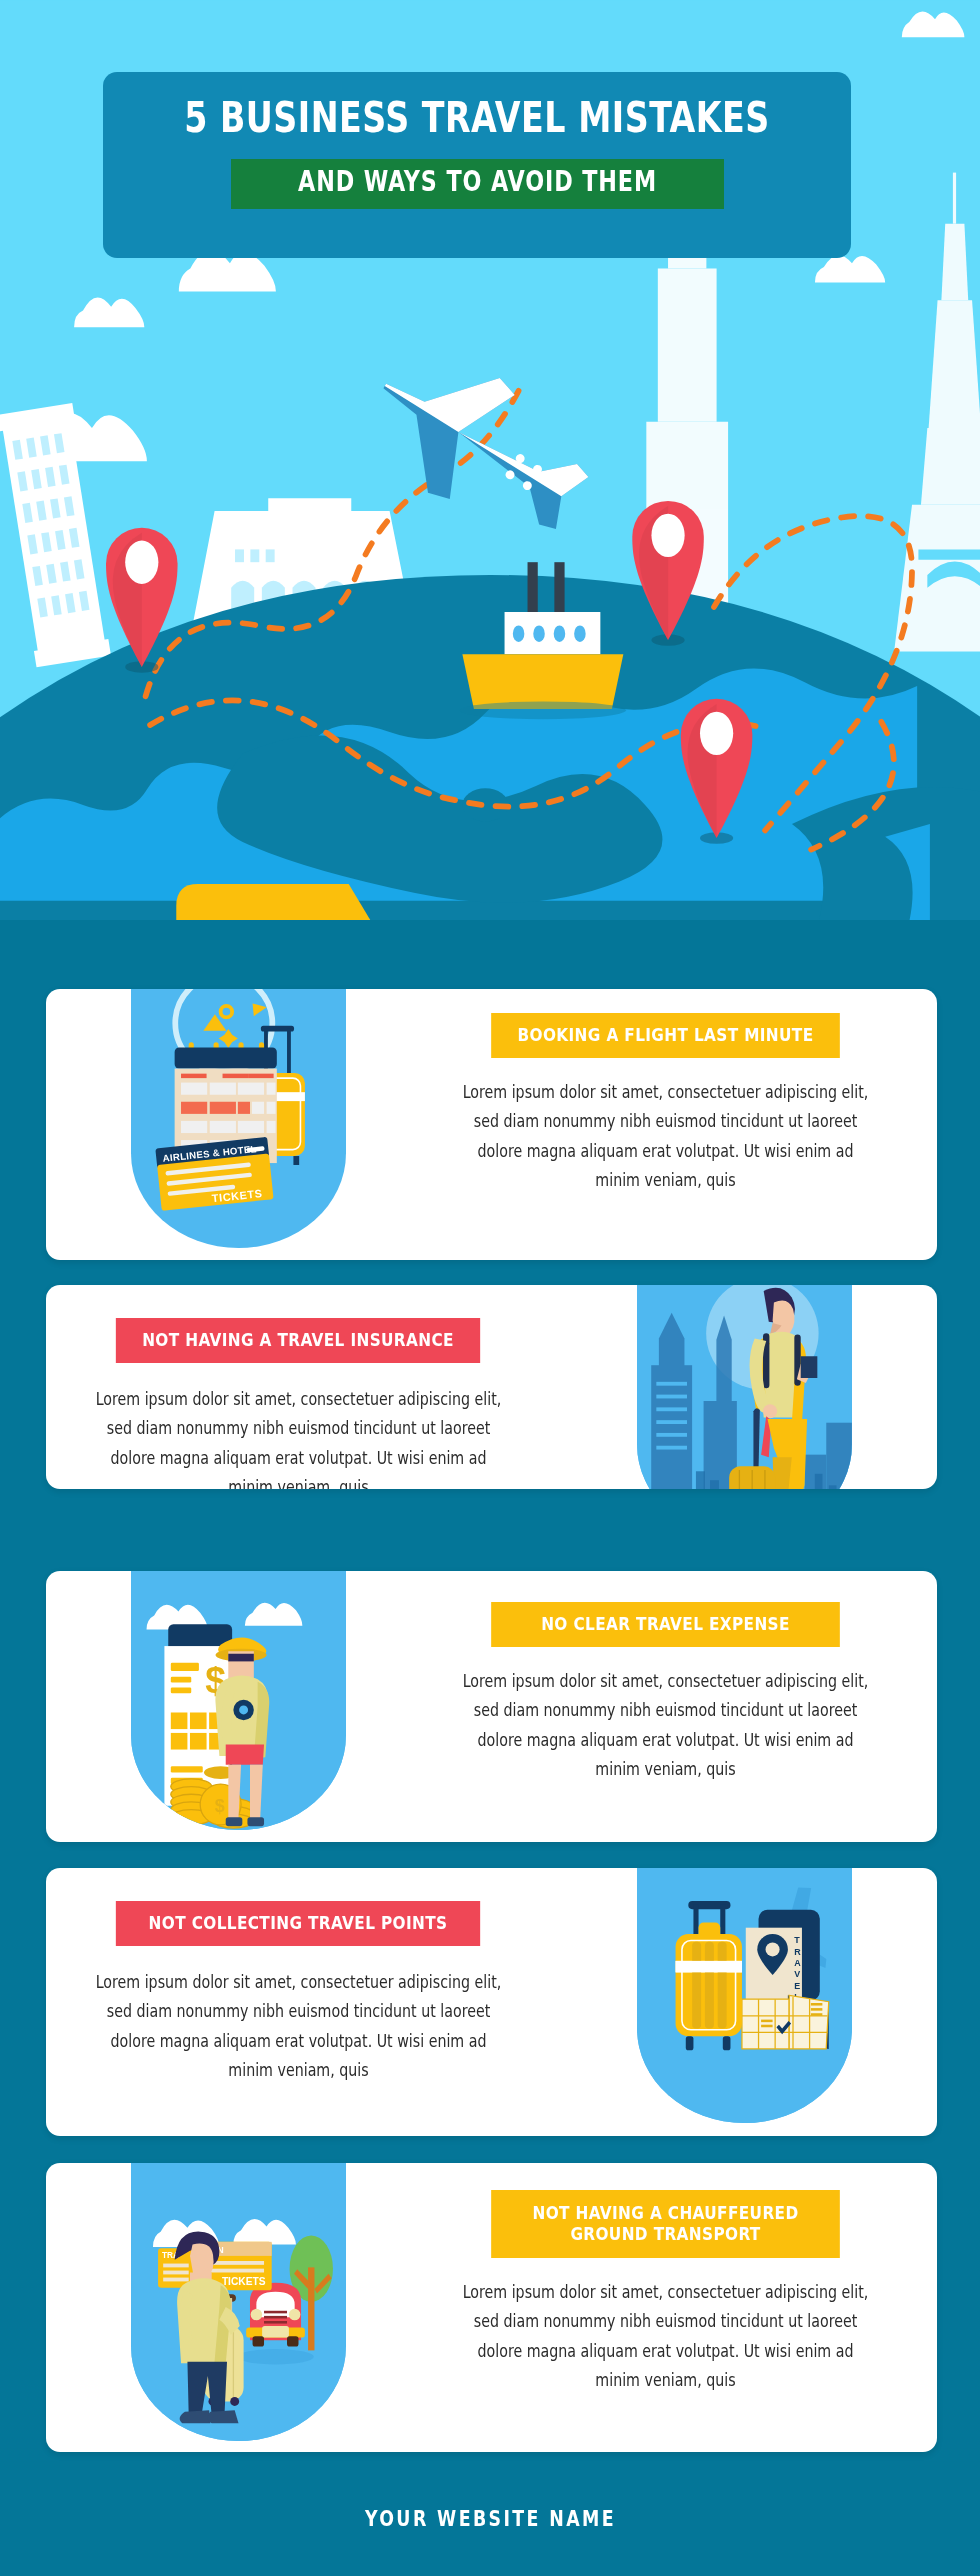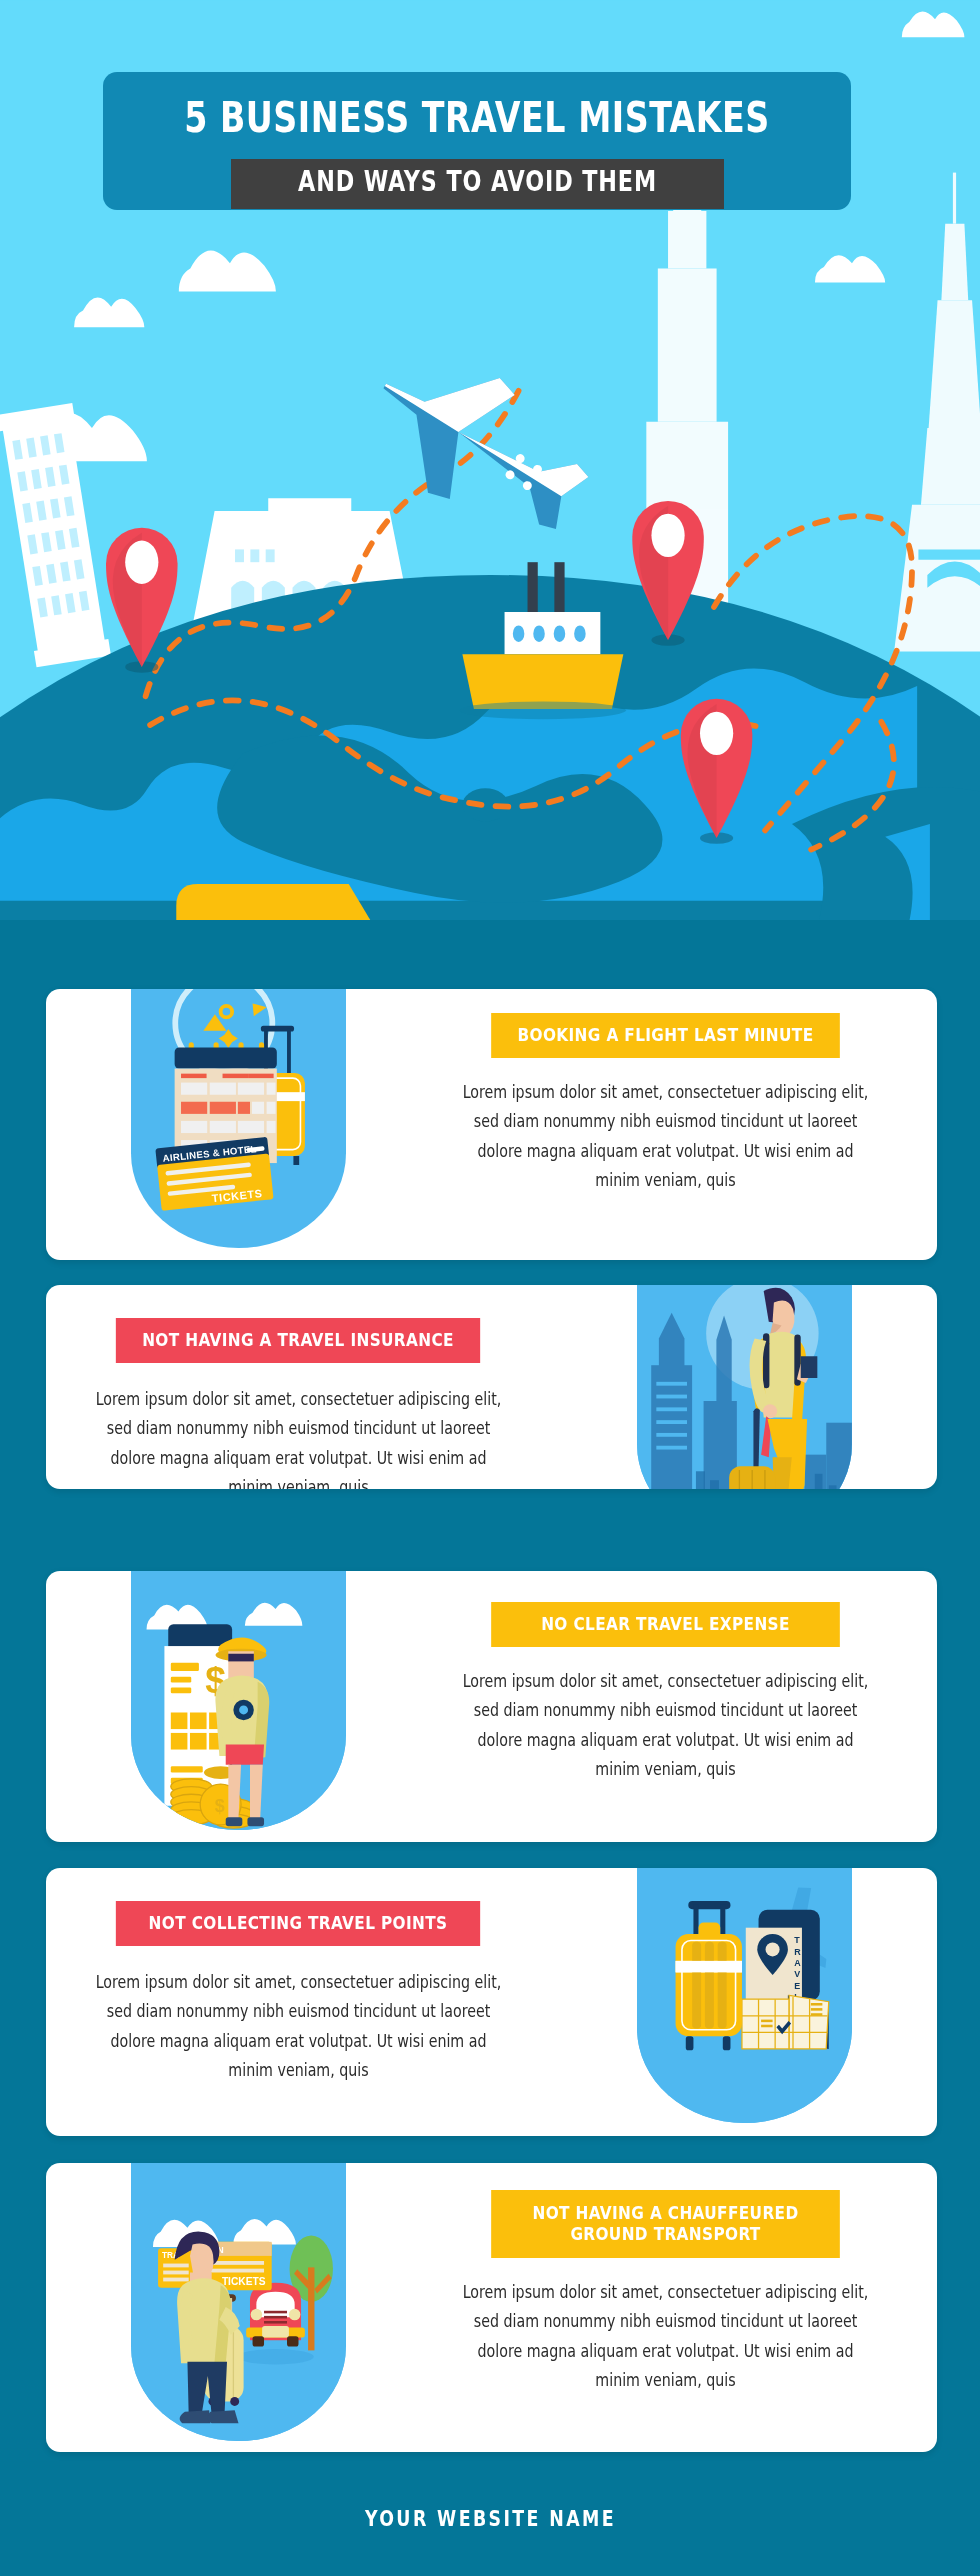--- a/index.html
+++ b/index.html
@@ -18,41 +18,41 @@
     position: absolute; left: 0; top: 0;
     width: 981px; height: 920px;
     background: #63DBFB;
     overflow: hidden;
   }
 
   
   #title-plate {
     position: absolute;
     left: 103px; top: 72px;
-    width: 748px; height: 138px;
+    width: 748px; height: 186px;
     background: #1189B4;
     border-radius: 14px;
     z-index: 30;
   }
   #title-main {
     position: absolute; left: 0; right: 0; top: 24px;
     text-align: center;
     color: #ffffff;
     font-size: 43px;
     font-weight: bold;
     letter-spacing: 0.6px;
     line-height: 1;
     font-family: "Liberation Sans Narrow", "DejaVu Sans Condensed", "Liberation Sans", sans-serif;
     transform: scaleX(0.86);
   }
   #subtitle-band {
     position: absolute;
     left: 128px; top: 87px;
     width: 493px; height: 50px;
-    background: #404040;
+    background: #15803d;
   }
   #title-sub {
     position: absolute; left: 0; right: 0; top: 9px;
     text-align: center;
     color: #ffffff;
     font-size: 27.5px;
     font-weight: bold;
     letter-spacing: 1px;
     line-height: 1;
     font-family: "Liberation Sans Narrow", "DejaVu Sans Condensed", "Liberation Sans", sans-serif;

